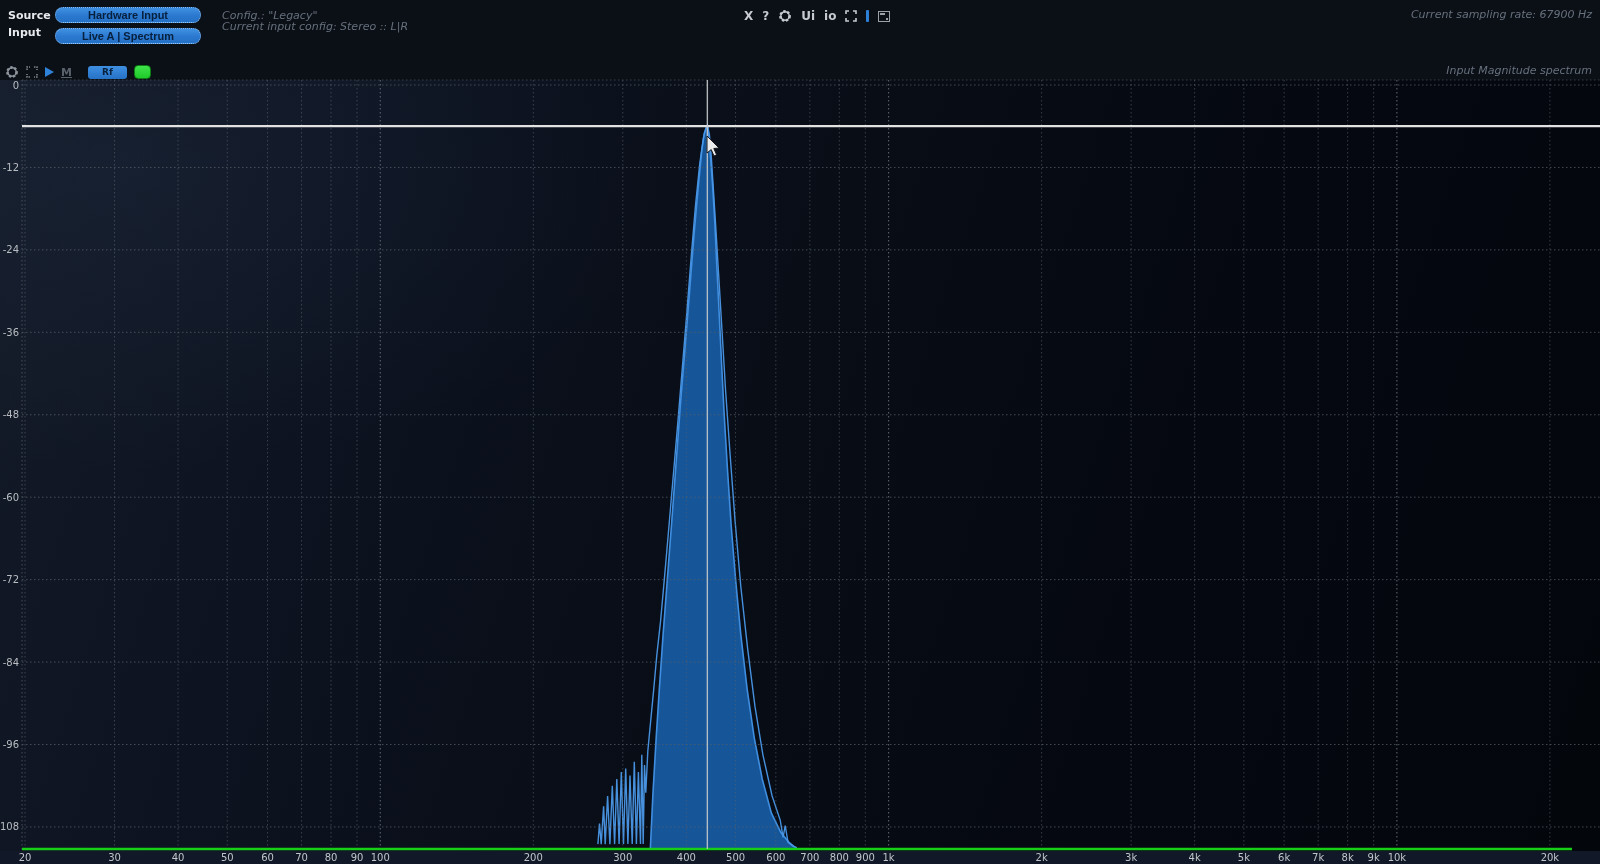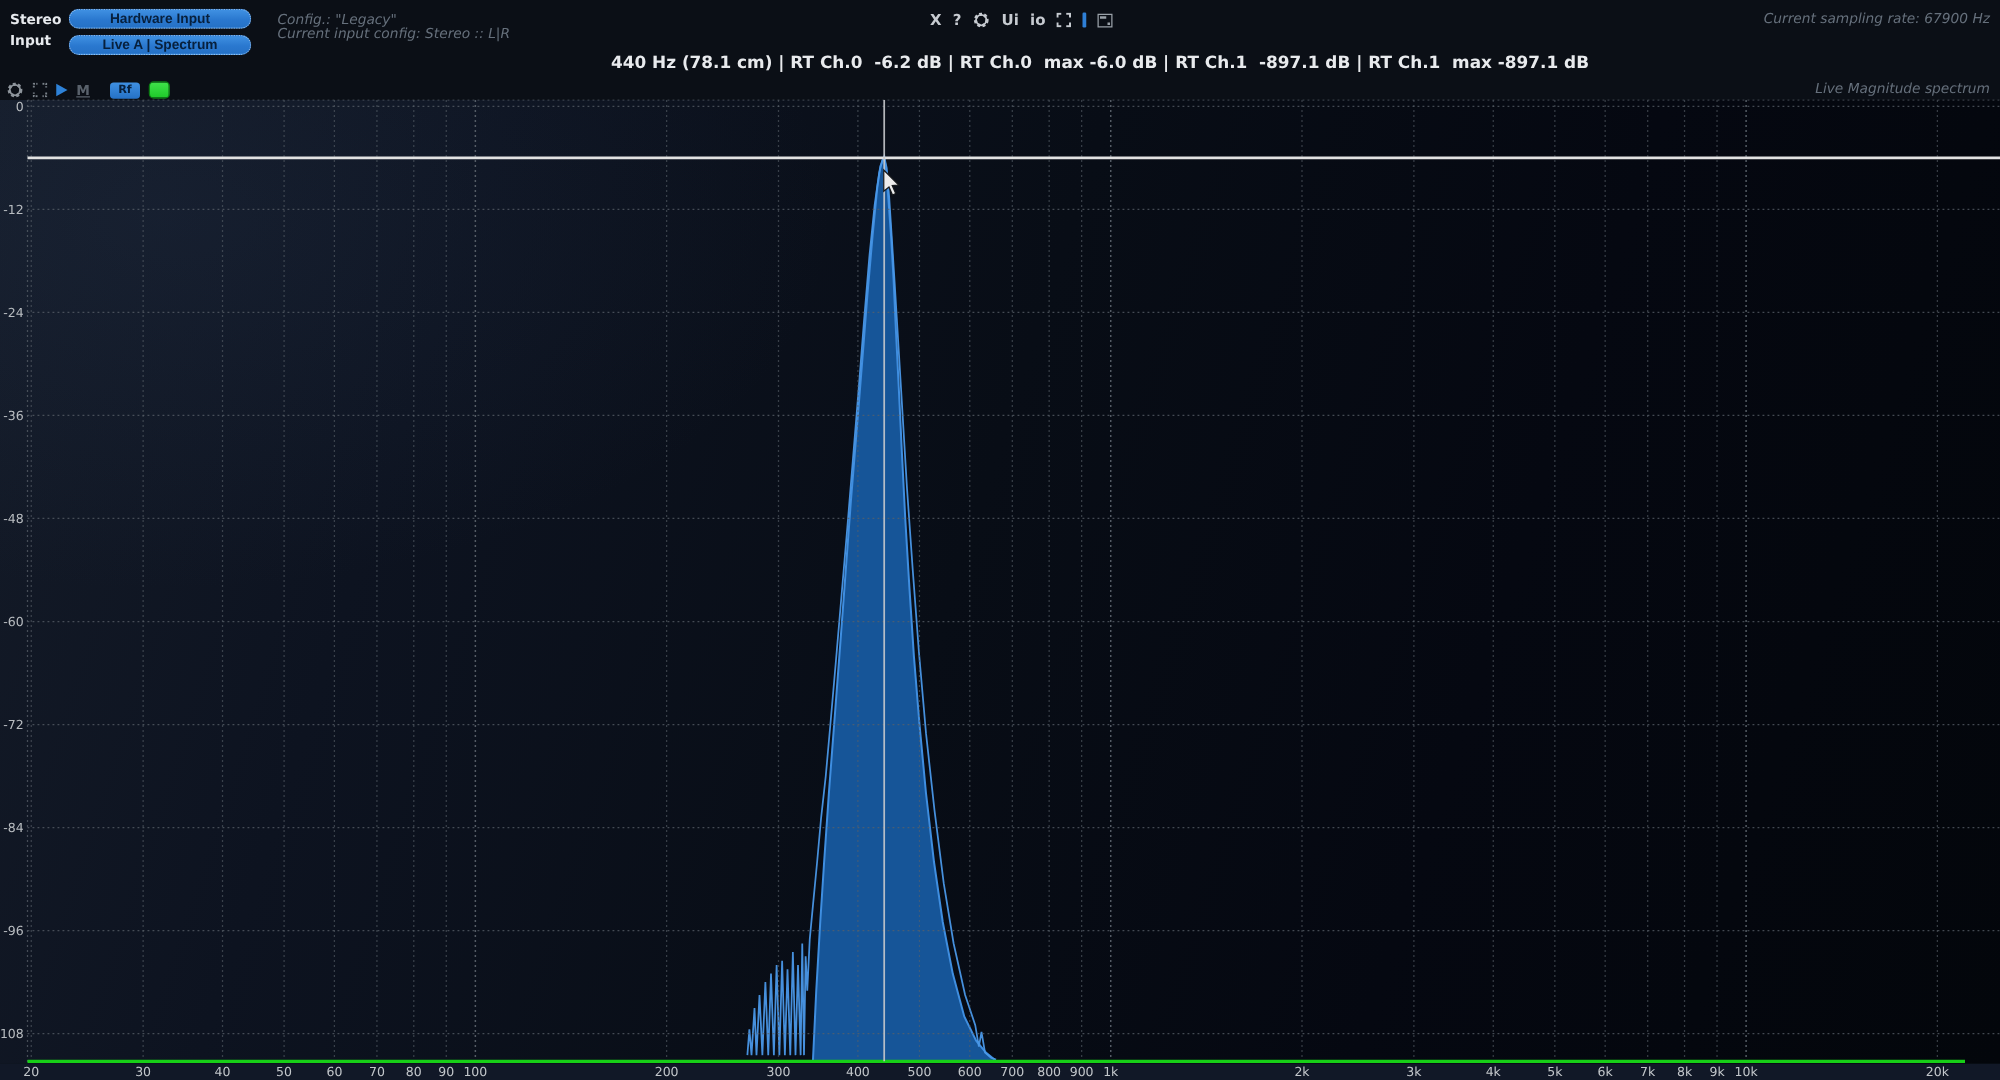--- a/index.html
+++ b/index.html
@@ -28,41 +28,41 @@
 
   #status-bar { position:absolute; top:42px; left:880px; transform:translateX(-50%);
     color:#e8eaed; font-size:13.5px; font-weight:bold; white-space:pre; }
 
   
   .chart-toolbar { position:absolute; left:5px; top:63px; height:18px; display:flex;
     align-items:center; gap:7px; }
   .play-tri { width:0; height:0; border-left:9px solid #2e82d8; border-top:5.5px solid transparent;
     border-bottom:5.5px solid transparent; cursor:pointer; }
   .m-label { color:#59616b; font-size:11px; font-weight:bold; text-decoration:underline; cursor:pointer; }
-  .rf-badge { width:24px; height:13px; margin-left:9px; background:linear-gradient(#3f90e2,#2571c6);
+  .rf-badge { width:39px; height:13px; margin-left:9px; background:linear-gradient(#3f90e2,#2571c6);
     border-radius:3px; color:#07203d; font-size:9px; font-weight:bold; text-align:center;
     line-height:13px; cursor:pointer; }
   .color-well { width:17px; height:14px; border-radius:4px; cursor:pointer;
     background:linear-gradient(#3fe24a,#1fca2a); border:1px solid #0d7d14; }
   #spectrum-title { right:8px; top:64px; }
 
   
   #chart-bg { position:absolute; left:0; top:80px; width:1600px; height:771px;
     background:
       radial-gradient(900px 500px at 8% 12%, rgba(44,62,92,.20), rgba(0,0,0,0) 60%),
       linear-gradient(108deg, #141b28 0%, #0d1320 22%, #080d16 48%, #050811 72%, #03060b 100%); }
   #axis-strip { position:absolute; left:0; top:851px; width:1600px; height:13px; background:#111827; }
   #chart-svg { position:absolute; left:0; top:0; width:1600px; height:864px; }
 </style>
 </head>
 <body>
 
 <div id="app">
 
-  <span class="row-label" style="top:9px">Stereo</span>
+  <span class="row-label" style="top:9px">Source</span>
   <button class="combo-btn" style="top:7px">Hardware Input</button>
   <span class="note" style="left:222px; top:9px">Config.: "Legacy"</span>
 
   <span class="row-label" style="top:26px">Input</span>
   <button class="combo-btn" style="top:28px">Live A | Spectrum</button>
   <span class="note" style="left:222px; top:20px">Current input config: Stereo :: L|R</span>
 
   <div class="toolbar">
     <span class="tb-txt">X</span>
     <span class="tb-txt">?</span>
@@ -75,38 +75,37 @@
     <span class="tb-txt">io</span>
     <svg width="12" height="12" viewBox="0 0 12 12" style="cursor:pointer">
       <path d="M1 4 V1 H4 M8 1 H11 V4 M11 8 V11 H8 M4 11 H1 V8" fill="none" stroke="#c7cbd1" stroke-width="1.6"></path>
     </svg>
     <span class="freeze-bar"></span>
     <span class="win-icon"></span>
   </div>
 
   <span class="note" id="sampling-note">Current sampling rate: 67900 Hz</span>
 
-  <div id="status-bar">440 Hz (78.1 cm) | RT Ch.0  -6.2 dB | RT Ch.0  max -6.0 dB | RT Ch.1  -897.1 dB | RT Ch.1  max -897.1 dB</div>
 
   <div class="chart-toolbar">
     <svg width="14" height="14" viewBox="0 0 14 14" style="cursor:pointer">
       <circle cx="7" cy="7" r="4.6" fill="none" stroke="#8e959c" stroke-width="2.6" stroke-dasharray="2.2 1.7"></circle>
       <circle cx="7" cy="7" r="4.2" fill="none" stroke="#8e959c" stroke-width="1.4"></circle>
       <circle cx="7" cy="7" r="1.6" fill="#0b0f16"></circle>
     </svg>
     <svg width="12" height="12" viewBox="0 0 12 12" style="cursor:pointer">
       <path d="M1 4 V1 H4 M8 1 H11 V4 M11 8 V11 H8 M4 11 H1 V8" fill="none" stroke="#7b828a" stroke-width="1.6" stroke-dasharray="1.5 1"></path>
     </svg>
     <span class="play-tri"></span>
     <span class="m-label">M</span>
     <span class="rf-badge">Rf</span>
     <span class="color-well"></span>
   </div>
 
-  <span class="note" id="spectrum-title">Live Magnitude spectrum</span>
+  <span class="note" id="spectrum-title">Input Magnitude spectrum</span>
 
   <div id="chart-bg"></div>
   <div id="axis-strip"></div>
   <svg id="chart-svg">
       <path d="M650.4,847.6 L653.0,792.6 L656.2,737.6 L659.3,689.6 L663.1,634.6 L667.3,579.6 L671.5,524.7 L676.1,462.9 L680.7,401.0 L685.2,346.1 L689.6,291.1 L693.9,236.1 L698.1,188.1 L701.8,150.3 L704.3,133.1 L707.4,125.5 L708.9,136.5 L710.8,160.6 L712.8,188.1 L714.8,222.4 L716.7,263.6 L719.1,311.7 L721.4,359.8 L724.2,414.8 L727.5,469.7 L731.1,524.7 L735.6,579.6 L740.8,634.6 L747.2,689.6 L754.2,737.6 L762.2,778.9 L771.4,813.2 L780.9,832.5 L788.7,842.1 L795.5,847.6 L795.5,849 L650.4,849 Z" fill="#175a9f" fill-opacity="0.95" stroke="#3f8ee0" stroke-width="1.6"></path>
       <path d="M597.9,844.1 L599.5,823.5 L601.2,844.1 L603.6,806.4 L605.2,844.1 L607.6,796.0 L609.9,844.1 L612.3,785.7 L614.6,844.1 L616.8,778.9 L619.1,844.1 L621.3,772.0 L623.5,844.1 L625.7,768.6 L627.9,844.1 L630.0,775.4 L632.2,844.1 L634.3,761.7 L636.4,844.1 L638.4,772.0 L640.5,844.1 L641.8,754.8 L643.2,844.1 L644.5,765.1 L645.8,792.6 L647.8,751.4 L650.4,723.9 L653.7,689.6 L656.8,655.2 L660.6,620.9 L664.3,579.6 L668.5,531.5 L673.2,476.6 L677.9,421.6 L682.4,366.7 L686.9,311.7 L691.2,256.8 L695.5,205.2 L699.7,164.0 L703.3,138.6 L705.8,128.3 L707.4,125.5 L709.4,134.5 L711.3,157.1 L713.3,188.1 L715.7,225.8 L718.6,273.9 L721.9,328.9 L725.6,390.7 L730.2,456.0 L735.1,521.2 L740.8,586.5 L747.6,648.3 L755.0,706.7 L762.9,754.8 L772.1,796.0 L780.2,820.1 L783.1,837.3 L785.2,825.6 L788.0,842.1 L792.8,846.2 L796.9,847.6" fill="none" stroke="#4a98e8" stroke-width="1.4" stroke-opacity="0.95"></path>
       <line x1="22" y1="85" x2="1600" y2="85" stroke="#596069" stroke-width="1" stroke-dasharray="1.5 2.5" stroke-opacity="0.75"></line>
       <line x1="22" y1="167.44" x2="1600" y2="167.44" stroke="#596069" stroke-width="1" stroke-dasharray="1.5 2.5" stroke-opacity="0.75"></line>
       <line x1="22" y1="249.88" x2="1600" y2="249.88" stroke="#596069" stroke-width="1" stroke-dasharray="1.5 2.5" stroke-opacity="0.75"></line>
       <line x1="22" y1="332.32" x2="1600" y2="332.32" stroke="#596069" stroke-width="1" stroke-dasharray="1.5 2.5" stroke-opacity="0.75"></line>

